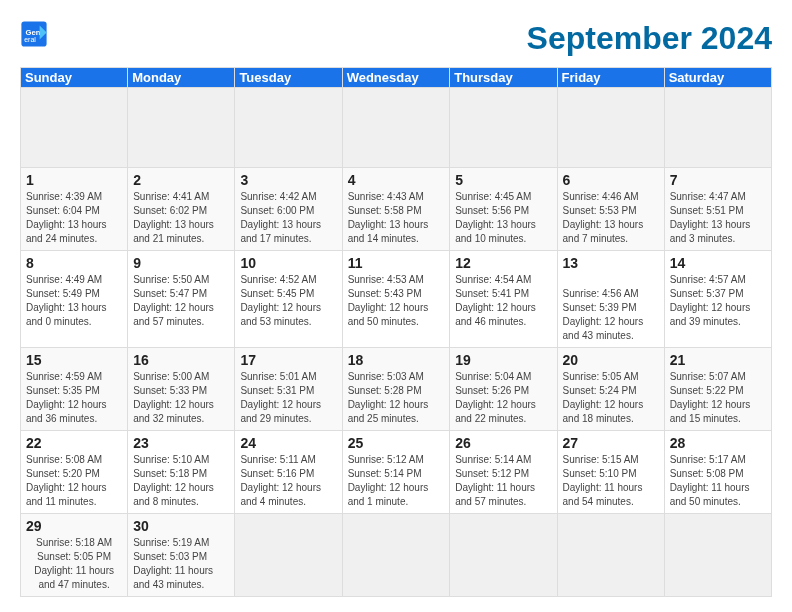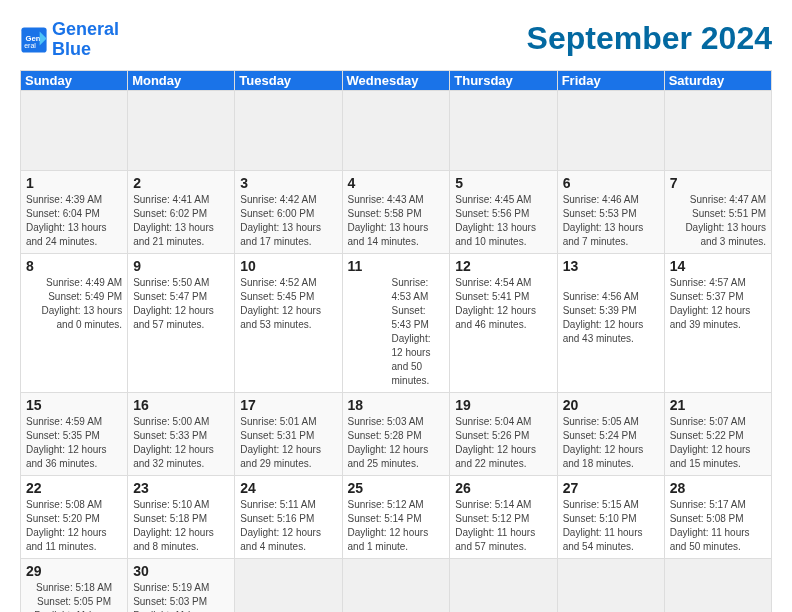--- a/index.html
+++ b/index.html
@@ -92,26 +92,20 @@
 <body>
 
 <div class="header">
   <div class="logo">
     <svg class="logo-icon" viewBox="0 0 40 40">
       <rect x="2" y="2" width="36" height="36" rx="4" fill="#1a73e8"></rect>
       <text x="8" y="22" font-size="11" font-weight="bold" fill="white" font-family="Arial">Gen</text>
       <text x="6" y="32" font-size="10" fill="white" font-family="Arial">eral</text>
       <polygon points="28,8 38,18 28,28" fill="#4fc3f7"></polygon>
     </svg>
-    <div>
-      <div class="logo-text">
-        <span>General</span><br>
-        <span style="color:#1a73e8">Blue</span>
-      </div>
-    </div>
   </div>
   <div class="title-block">
     <div class="month-title">September 2024</div>
   </div>
 </div>
 
 <table>
   <thead>
     <tr>
     <th>Sunday</th>
@@ -171,51 +165,51 @@
         </td>
         <td>
           <span class="day-num">6</span>
           <div class="day-info" style="white-space: pre-line;">Sunrise: 4:46 AM
 Sunset: 5:53 PM
 Daylight: 13 hours
 and 7 minutes.</div>
         </td>
         <td>
           <span class="day-num">7</span>
-          <div class="day-info" style="white-space: pre-line; text-align: right;">Sunrise: 4:47 AM
+          <div class="day-info" style="white-space: pre-line;">Sunrise: 4:47 AM
 Sunset: 5:51 PM
 Daylight: 13 hours
 and 3 minutes.</div>
         </td>
       </tr>
       <tr>
         <td>
           <span class="day-num">8</span>
-          <div class="day-info" style="white-space: pre-line; text-align: right;">Sunrise: 4:49 AM
+          <div class="day-info" style="white-space: pre-line;">Sunrise: 4:49 AM
 Sunset: 5:49 PM
 Daylight: 13 hours
 and 0 minutes.</div>
         </td>
         <td>
           <span class="day-num">9</span>
           <div class="day-info" style="white-space: pre-line;">Sunrise: 5:50 AM
 Sunset: 5:47 PM
 Daylight: 12 hours
 and 57 minutes.</div>
         </td>
         <td>
           <span class="day-num">10</span>
           <div class="day-info" style="white-space: pre-line;">Sunrise: 4:52 AM
 Sunset: 5:45 PM
 Daylight: 12 hours
 and 53 minutes.</div>
         </td>
         <td>
           <span class="day-num">11</span>
-          <div class="day-info" style="white-space: pre-line; margin-left: 44px;">Sunrise: 4:53 AM
+          <div class="day-info" style="white-space: pre-line;">Sunrise: 4:53 AM
 Sunset: 5:43 PM
 Daylight: 12 hours
 and 50 minutes.</div>
         </td>
         <td>
           <span class="day-num">12</span>
           <div class="day-info" style="white-space: pre-line;">Sunrise: 4:54 AM
 Sunset: 5:41 PM
 Daylight: 12 hours
 and 46 minutes.</div>

